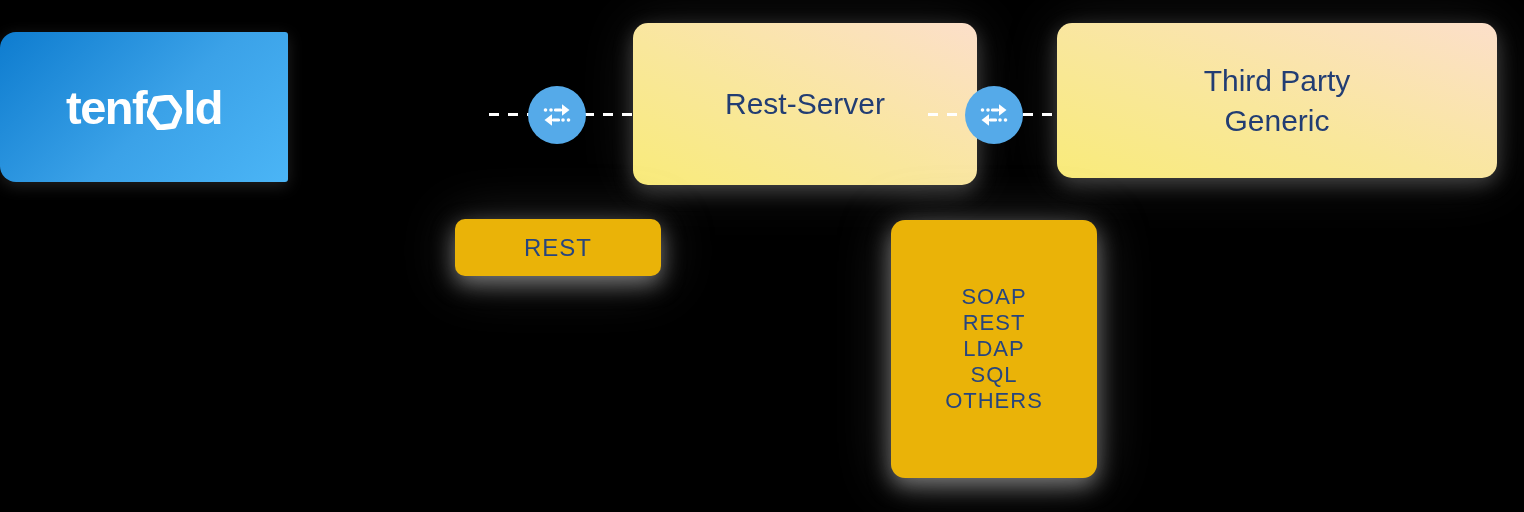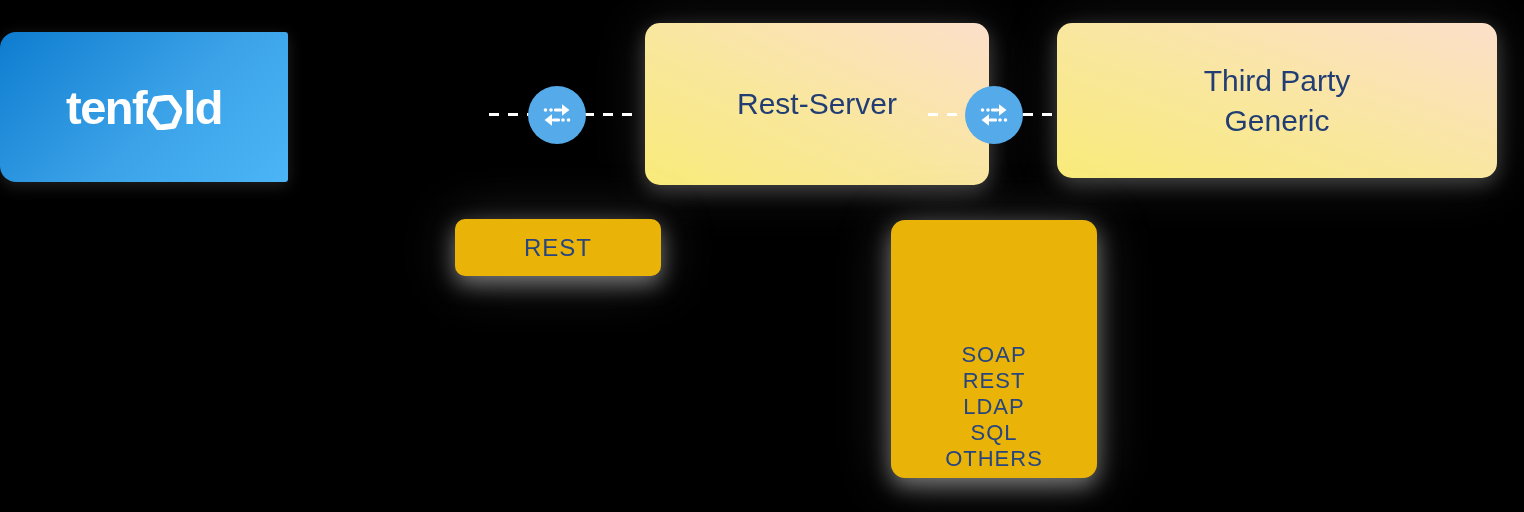--- a/index.html
+++ b/index.html
@@ -43,35 +43,35 @@
   #circle-1{left:528px;top:86px;}
   #circle-2{left:965px;top:86px;}
   
   .warm-box{
     position:absolute;border-radius:15px;
     background:linear-gradient(to top right,#f9eb7a 0%,#f9e79c 45%,#fcdfca 100%);
     color:#223d73;display:flex;flex-direction:column;align-items:center;justify-content:center;
     font-size:30px;line-height:40px;text-align:center;
     box-shadow:0 6px 20px rgba(200,200,200,.30),0 2px 55px rgba(150,150,150,.18);
   }
-  #rest-server-box{left:633px;top:23px;width:344px;height:162px;margin-left:12px;}
+  #rest-server-box{left:633px;top:23px;width:344px;height:162px;}
   #third-party-box{left:1057px;top:23px;width:440px;height:155px;}
   
   .white-box{
     position:absolute;background:#eab308;color:#27457f;
     box-shadow:0 8px 22px rgba(215,215,215,.5),0 3px 55px rgba(160,160,160,.28);
   }
   #rest-label-box{
     left:455px;top:219px;width:206px;height:57px;border-radius:10px;
     display:flex;align-items:center;justify-content:center;
     font-size:24px;letter-spacing:1px;
   }
   #protocol-box{
     left:891px;top:220px;width:206px;height:258px;border-radius:14px;
-    display:flex;flex-direction:column;justify-content:flex-end;align-items:center;
+    display:flex;flex-direction:column;justify-content:center;align-items:center;
     font-size:22px;letter-spacing:1px;padding:6px 0;box-sizing:border-box;
   }
 </style>
 </head>
 <body>
 
 <div id="stage">
 
   <div class="tenfold-box">
     <div class="logo">

